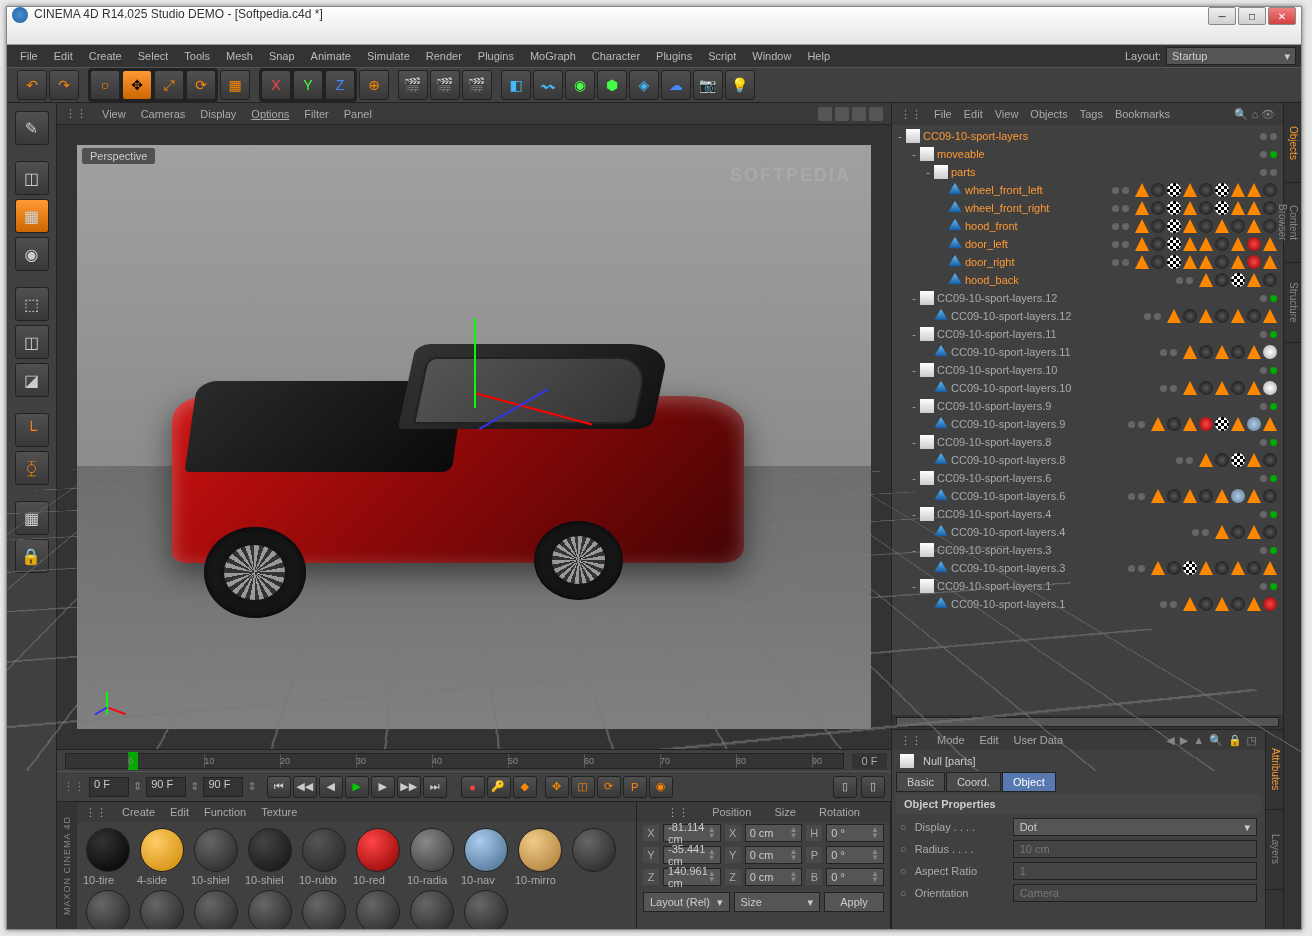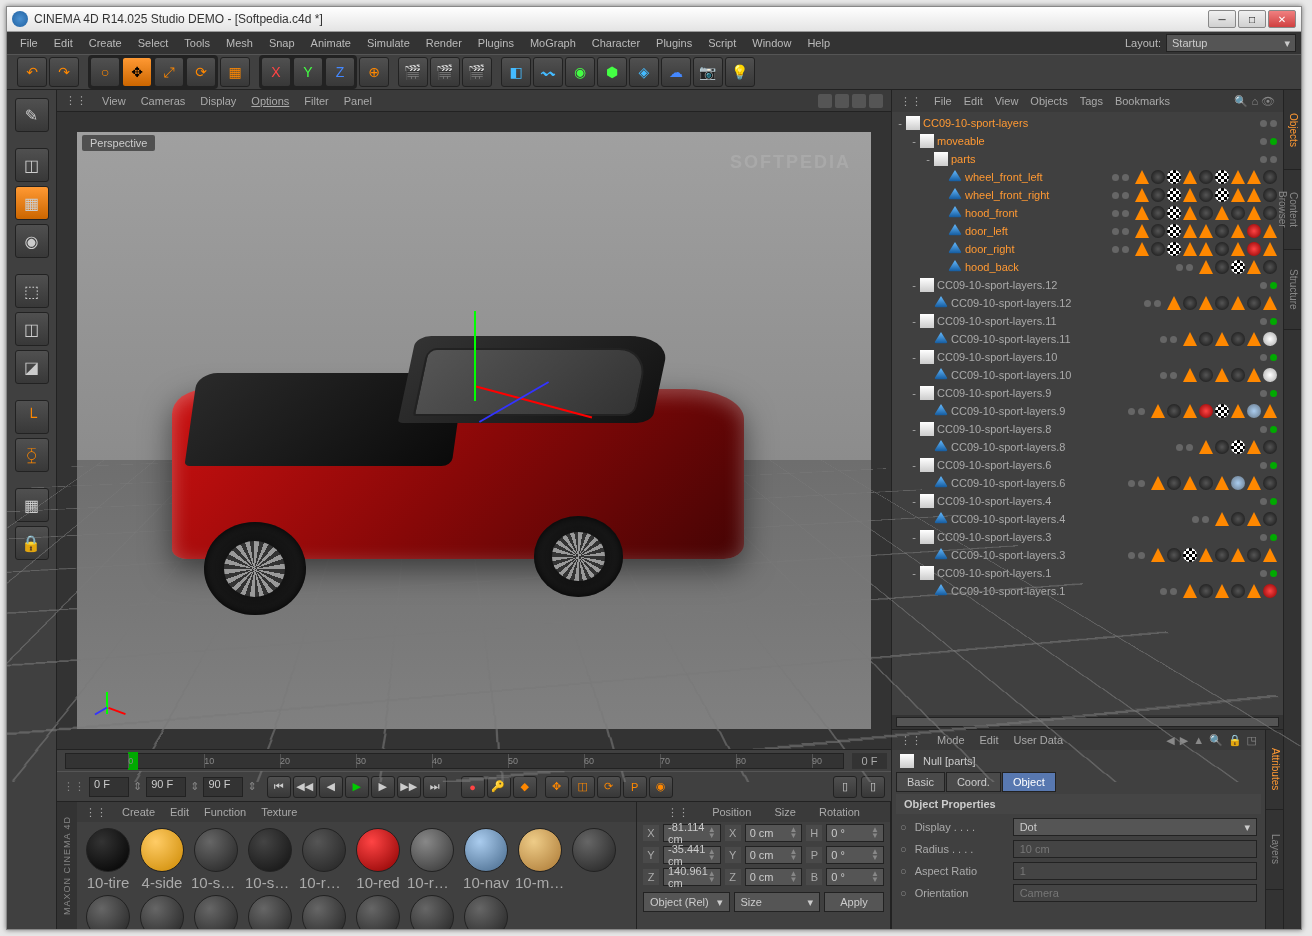--- a/index.html
+++ b/index.html
@@ -1,18 +1,18 @@
 <!DOCTYPE html>
 <html><head>
 <meta charset="utf-8">
 <style>
 *{margin:0;padding:0;box-sizing:border-box;font-family:Arial,sans-serif;font-size:11px;user-select:none}
 body{width:1312px;height:936px;background:#e8e8e8;overflow:hidden}
 .window{width:1296px;height:924px;margin:6px;background:#333;border:1px solid #888;box-shadow:0 0 5px rgba(0,0,0,0.5);display:flex;flex-direction:column}
-.titlebar{height:25px;background:linear-gradient(#fff,#e4e4e4);display:flex;align-items:center;padding:0 5px;border-bottom:1px solid #999}
+.titlebar{height:38px;background:linear-gradient(#fff,#e4e4e4);display:flex;padding:0 5px;border-bottom:1px solid #999}
 .titlebar-icon{width:16px;height:16px;background:radial-gradient(#4a90d0,#2060a0);border-radius:50%;margin-right:6px}
 .titlebar-text{flex:1;color:#333;font-size:12px}
 .win-controls{display:flex;gap:2px}
 .win-btn{width:28px;height:18px;background:linear-gradient(#f0f0f0,#d0d0d0);border:1px solid #888;border-radius:2px;display:flex;align-items:center;justify-content:center;font-size:10px;cursor:pointer}
 .win-btn.close{background:linear-gradient(#f08080,#d04040);color:#fff}
 .menubar{height:22px;background:#333;display:flex;align-items:center;padding:0 5px;color:#bbb}
 .menubar-item{padding:3px 8px;cursor:pointer}
 .layout-sel{margin-left:auto;display:flex;align-items:center;gap:5px}
 .layout-dd{width:130px;height:18px;background:#555;border:1px solid #222;color:#ccc;padding:0 5px;display:flex;align-items:center;justify-content:space-between}
 .toolbar{height:36px;background:#404040;display:flex;align-items:center;padding:0 10px;gap:2px;border-top:1px solid #555;border-bottom:1px solid #222}
@@ -67,21 +67,21 @@
 .pb-btn.play{color:#0c0}
 .pb-btns{display:flex;gap:2px;margin:0 6px}
 .pb-extra{display:flex;gap:2px;margin-left:4px}
 .pb-extra .pb-btn{color:#ff8800}
 .bottom-panels{height:128px;background:#404040;display:flex;border-top:1px solid #222}
 .materials{flex:0 0 560px;display:flex;flex-direction:column;border-right:1px solid #222}
 .mat-header{height:20px;background:#3a3a3a;display:flex;align-items:center;padding:0 8px;color:#aaa;gap:15px}
 .mat-grid{flex:1;display:flex;flex-wrap:wrap;gap:4px;padding:6px;overflow:hidden;align-content:flex-start}
 .mat-item{width:50px;display:flex;flex-direction:column;align-items:center}
 .mat-sphere{width:44px;height:44px;border-radius:50%;border:1px solid #222;margin-bottom:2px}
-.mat-label{color:#aaa;font-size:15px;white-space:nowrap;overflow:hidden;text-overflow:ellipsis;width:100%;text-align:center}
+.mat-label{color:#aaa;font-size:11px;white-space:nowrap;overflow:hidden;text-overflow:ellipsis;width:100%;text-align:left}
 .coords{flex:1;display:flex;flex-direction:column;border-right:1px solid #222}
 .coords-header{height:20px;background:#3a3a3a;display:flex;align-items:center;color:#aaa;padding:0 30px;justify-content:space-between}
 .coords-row{display:flex;align-items:center;height:22px;padding:0 6px;gap:4px}
 .coords-label{width:16px;color:#aaa;text-align:center;background:#4a4a4a;padding:2px 0}
 .coords-input{flex:1;height:18px;background:#555;border:1px solid #222;color:#ccc;padding:0 4px;display:flex;align-items:center;justify-content:space-between}
 .coords-arrows{font-size:8px;color:#888;display:flex;flex-direction:column;line-height:6px}
 .coords-btns{display:flex;gap:4px;padding:4px 6px}
 .coords-dd{flex:1;height:20px;background:#555;border:1px solid #222;color:#ccc;display:flex;align-items:center;justify-content:space-between;padding:0 6px}
 .right-panel{width:410px;background:#404040;display:flex;border-left:1px solid #222;min-height:0}
 .obj-manager{flex:1;display:flex;flex-direction:column;min-height:0}
@@ -447,21 +447,21 @@
                 </div>
                 <div class="coords-label">B</div>
                 <div class="coords-input">
                   <span>0 °</span>
                   <span class="coords-arrows">▲<br>▼</span>
                 </div>
               </div>
             </div>
      <div class="coords-btns">
       <div class="coords-dd">
-                <span>Object (Rel)</span>
+                <span>Layout (Rel)</span>
                 <span>▾</span>
               </div>
       <div class="coords-dd">
                 <span>Size</span>
                 <span>▾</span>
               </div>
       <div class="coords-dd" style="flex:0 0 60px;justify-content:center">
                 <span>Apply</span>
               </div>
      </div>

